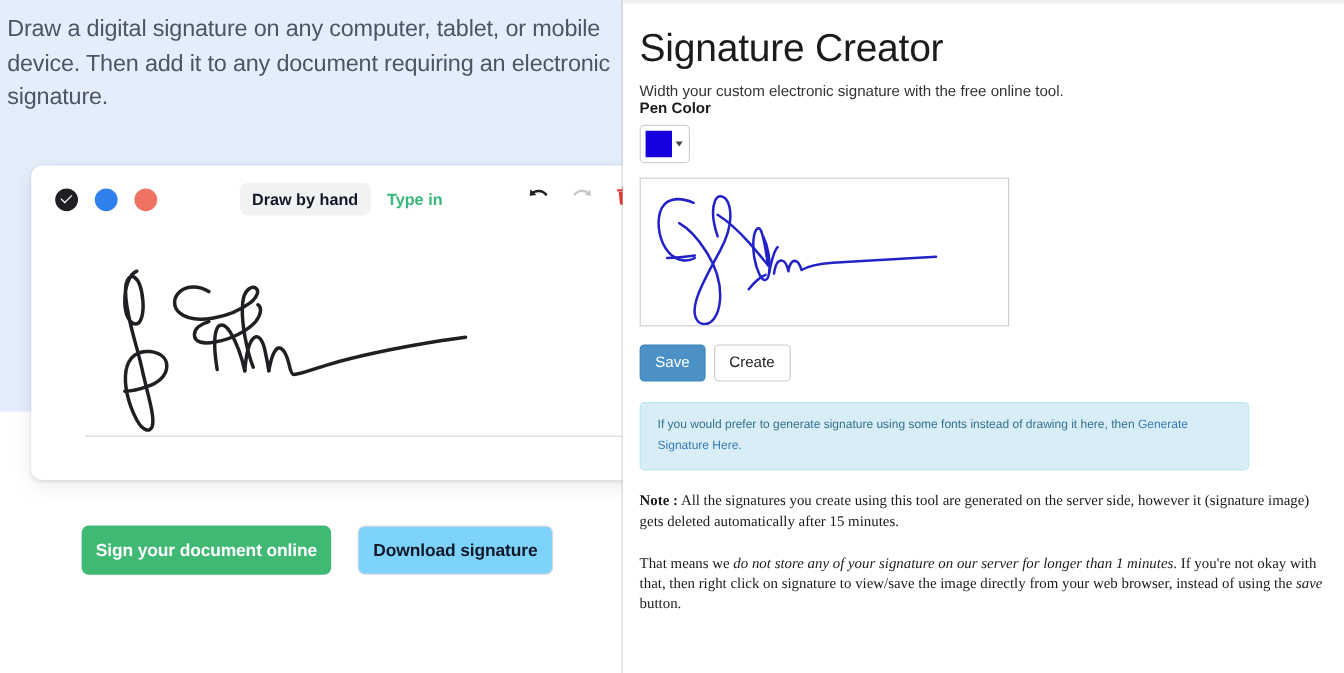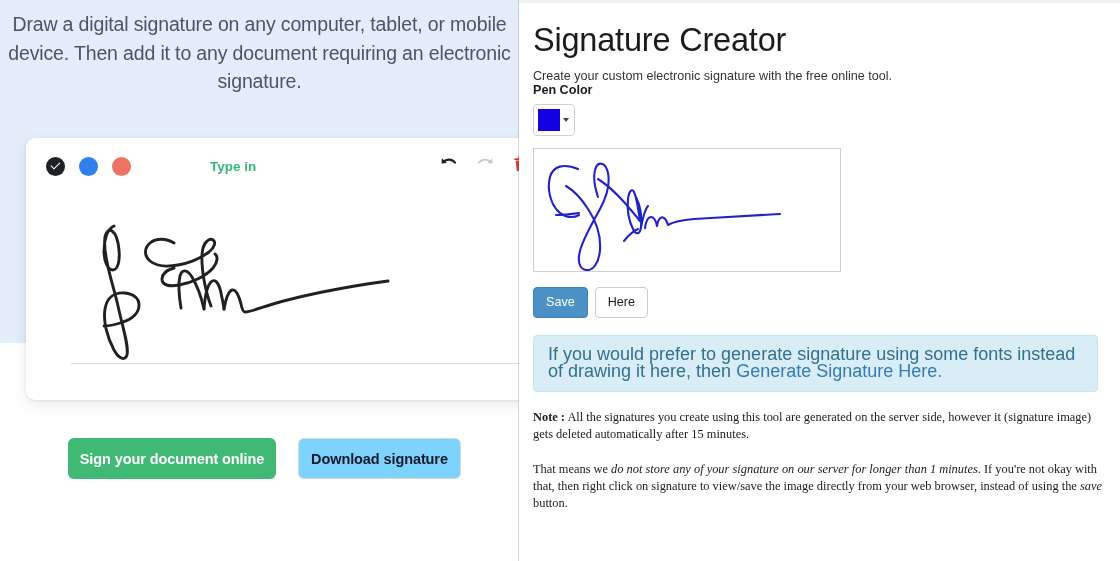--- a/index.html
+++ b/index.html
@@ -28,21 +28,21 @@
     position: absolute;
     left: 0; top: 0;
     width: 519px; height: 343px;
     background: #e4edfa;
   }
   #promo-text {
     position: absolute;
     left: 0; top: 10px;
     width: 519px;
     padding: 0 6px;
-    text-align: center;
+    text-align: left;
     font-size: 19.5px;
     line-height: 28.6px;
     color: #4b5563;
     letter-spacing: -0.15px;
     font-family: "Liberation Sans", sans-serif;
   }
   #sig-card {
     position: absolute;
     left: 26px; top: 138px;
     width: 520px; height: 262px;
@@ -253,27 +253,27 @@
     color: #ffffff;
     border: 1px solid #3d82b6;
   }
   #clear-button {
     background: #ffffff;
     color: #1b1b1b;
     border: 1px solid #cccccc;
   }
   #info-alert {
     margin-top: 17px;
-    width: 565px;
+    width: 508px;
     background: #d9edf7;
     border: 1px solid #bce8f1;
     border-radius: 4px;
     padding: 10px 12px 11px 14px;
     color: #31708f;
-    font-size: 18px;
+    font-size: 10px;
     line-height: 17px;
     font-family: "Liberation Sans", sans-serif;
   }
   #generate-signature-link { color: #337ab7; text-decoration: none; cursor: pointer; }
   .note-para {
     margin: 17px 0 0 0;
     width: 572px;
     font-size: 12.4px;
     line-height: 17.4px;
     color: #1b1b1b;
@@ -296,20 +296,21 @@
 
       <div id="sig-toolbar">
 
         <div id="color-dots">
           <div class="color-dot selected" style="background:#1f2023"></div>
           <div class="color-dot" style="background:#2f80ed"></div>
           <div class="color-dot" style="background:#ef7362"></div>
         </div>
 
         <div id="mode-tabs">
+          <div class="mode-tab active">Draw by hand</div>
           <div class="mode-tab inactive">Type in</div>
         </div>
 
         <div id="tool-icons">
           <span class="tool-icon">
             <svg width="19" height="17" viewBox="0 0 19 17">
               <path d="M4.2 6.0 C7.6 2.6 13.2 2.9 16.0 6.6" stroke="#1f2023" stroke-width="2.1" fill="none" stroke-linecap="round"></path>
               <path d="M3.0 2.3 L2.4 7.6 L8.0 7.1 Z" fill="#1f2023"></path>
             </svg>
           </span>
@@ -349,21 +350,21 @@
       <div class="lbtn" id="download-sig-button">Download signature</div>
     </div>
   </div>
 
   <div id="pane-divider"></div>
 
   <div id="right-pane">
     <div id="right-topline"></div>
 
     <h1 id="page-title">Signature Creator</h1>
-    <p id="page-subtitle">Create your custom electronic signature with the free online tool.</p>
+    <p id="page-subtitle">Width your custom electronic signature with the free online tool.</p>
 
 
     <div id="pen-color-block">
       <div class="field-label">Pen Color</div>
       <div id="pen-color-swatch-btn">
         <span id="pen-color-swatch" style="background: rgb(20, 0, 224);"></span>
         <span id="pen-color-caret"></span>
       </div>
     </div>
 
@@ -377,21 +378,21 @@
           <path d="M104,72 C102,58 100,47 98,43 C96,39 93,42 92,50 C91,60 93,72 97,80 C100,86 104,86 105,78 C106,68 104,56 100,48"></path>
           <path d="M88,92 C92,87 97,82 102,80"></path>
           <path d="M105,78 C107,68 109,60 112,57"></path>
           <path d="M109,79 C110,72 112,68 115,68 C118,68 120,72 121,77 C122,70 125,67 128,69 C130,70 131,73 132,76 C137,73 145,71 158,70 C190,68 228,66 244,65"></path>
         </g>
       </svg>
     </div>
 
     <div id="action-buttons">
       <div class="abtn" id="save-button" style="background: rgb(75, 145, 198);">Save</div>
-      <div class="abtn" id="clear-button">Here</div>
+      <div class="abtn" id="clear-button">Create</div>
     </div>
 
     <div id="info-alert" style="background: rgb(217, 237, 247); color: rgb(49, 112, 143);">
       <span>If you would prefer to generate signature using some fonts instead of drawing it here, then </span><a id="generate-signature-link" style="color: rgb(51, 122, 183);">Generate Signature Here.</a>
     </div>
 
     <p class="note-para">
       <b>Note :</b><span> All the signatures you create using this tool are generated on the server side, however it (signature image) gets deleted automatically after 15 minutes.</span>
     </p>
 

